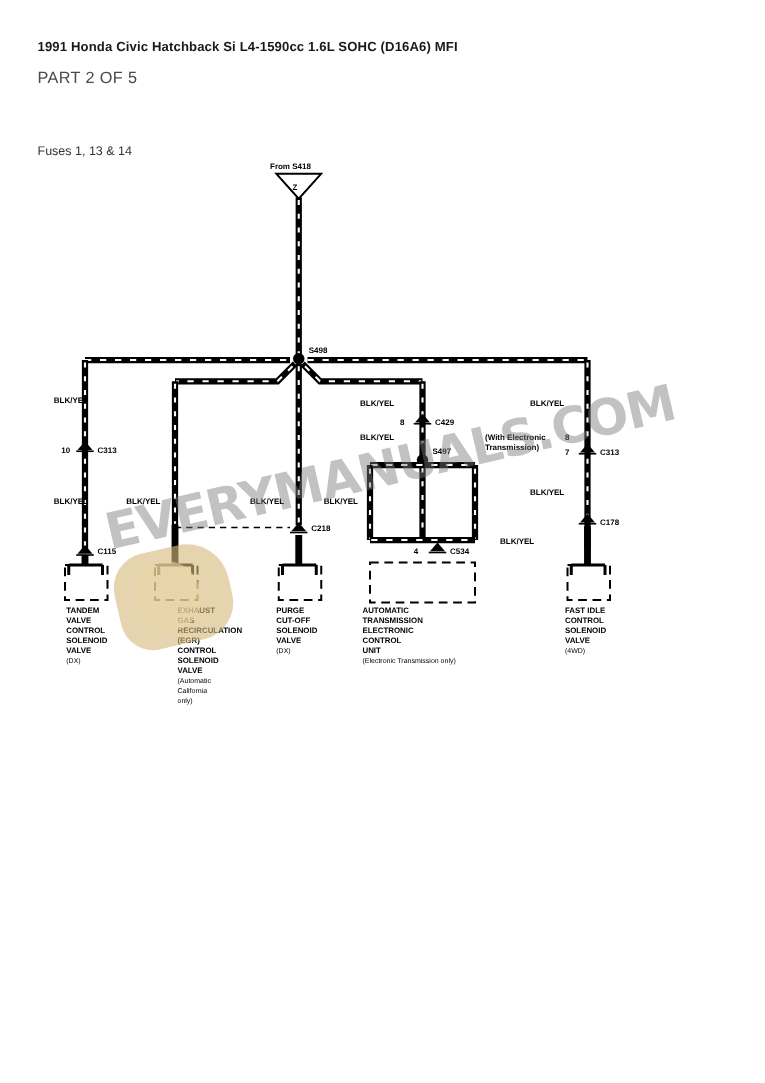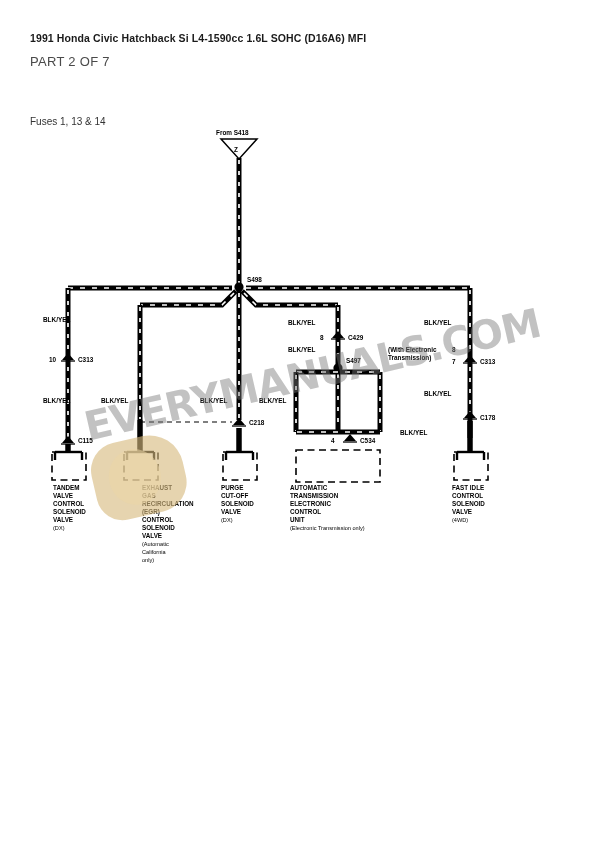--- a/index.html
+++ b/index.html
@@ -112,21 +112,21 @@
     background: rgba(235,214,166,0.55);
   }
 </style>
 </head>
 <body>
 
 <div class="page">
 
   <div class="header">
     <div class="hdr-title">1991 Honda Civic Hatchback Si L4-1590cc 1.6L SOHC (D16A6) MFI</div>
-    <div class="hdr-part">PART 2 OF 7</div>
+    <div class="hdr-part">PART 2 OF 5</div>
   </div>
   <div class="hdr-fuses">Fuses 1, 13 &amp; 14</div>
 
   <div class="diagram">
     <svg width="612" height="866" viewBox="0 0 612 866" xmlns="http://www.w3.org/2000/svg">
       <defs>
 
         <style>
           .wire { stroke:#000; stroke-width:5; fill:none; }
           .wire-th { stroke:#000; stroke-width:5.5; fill:none; }

